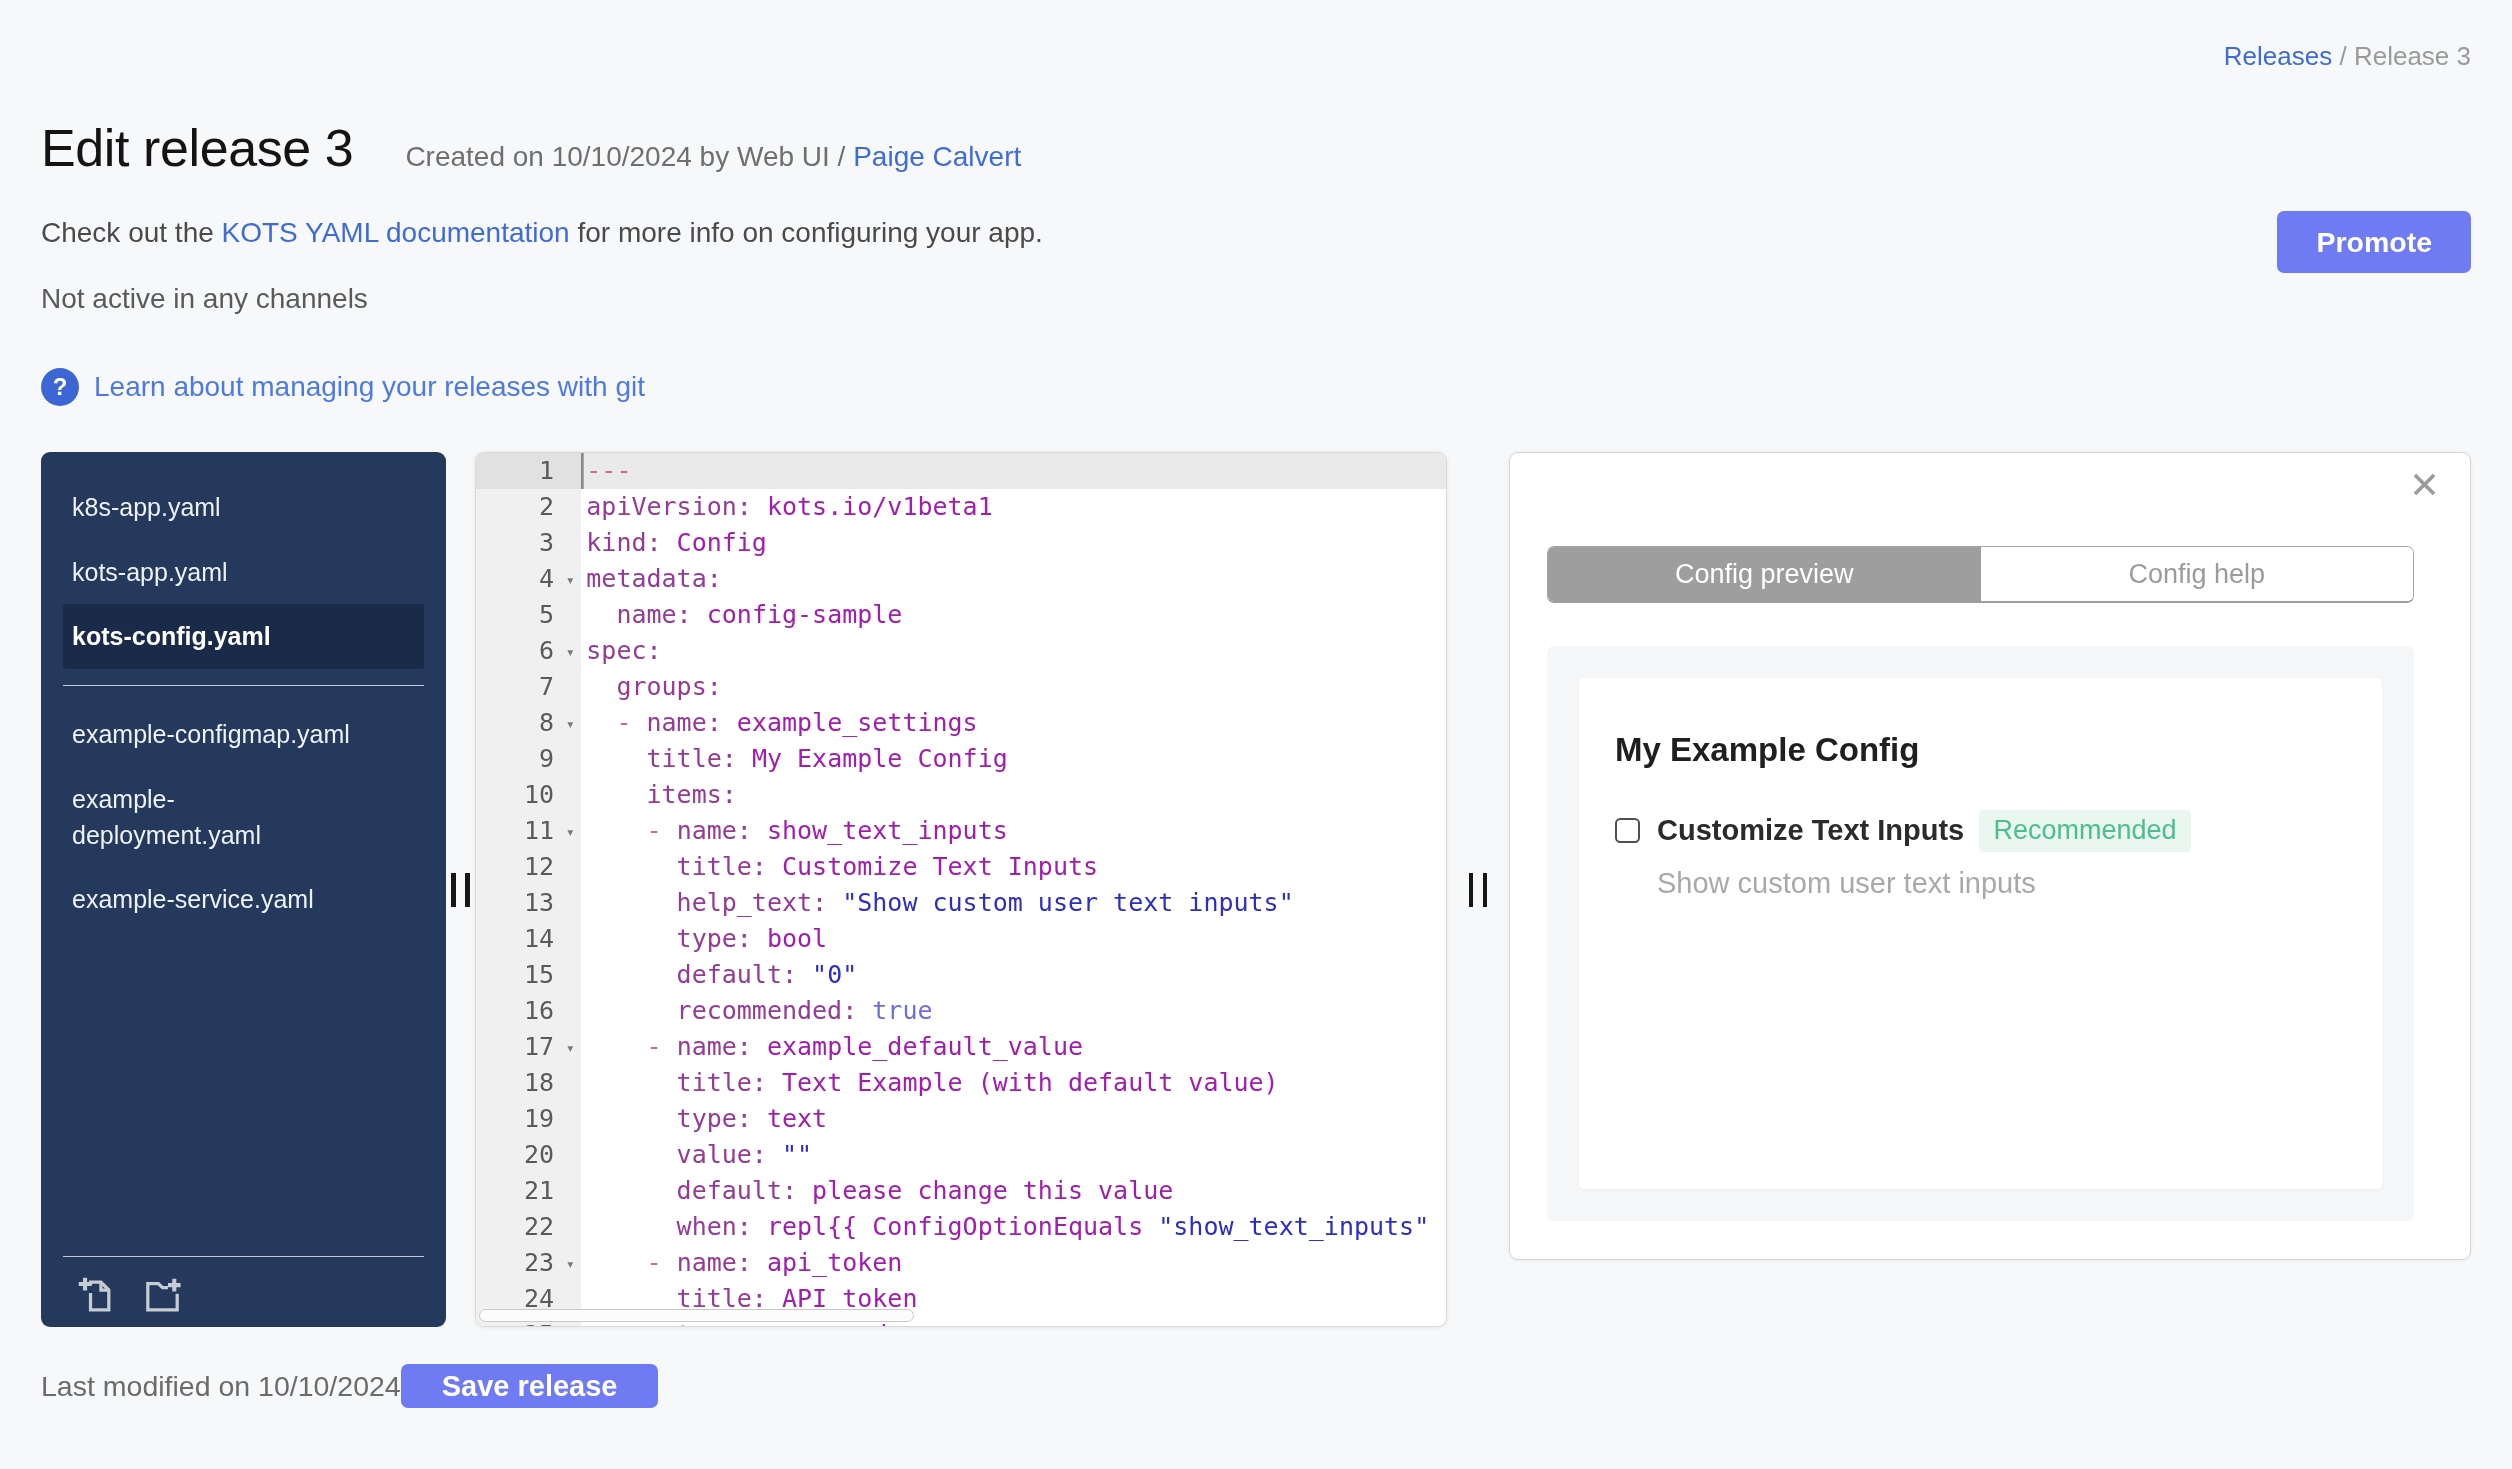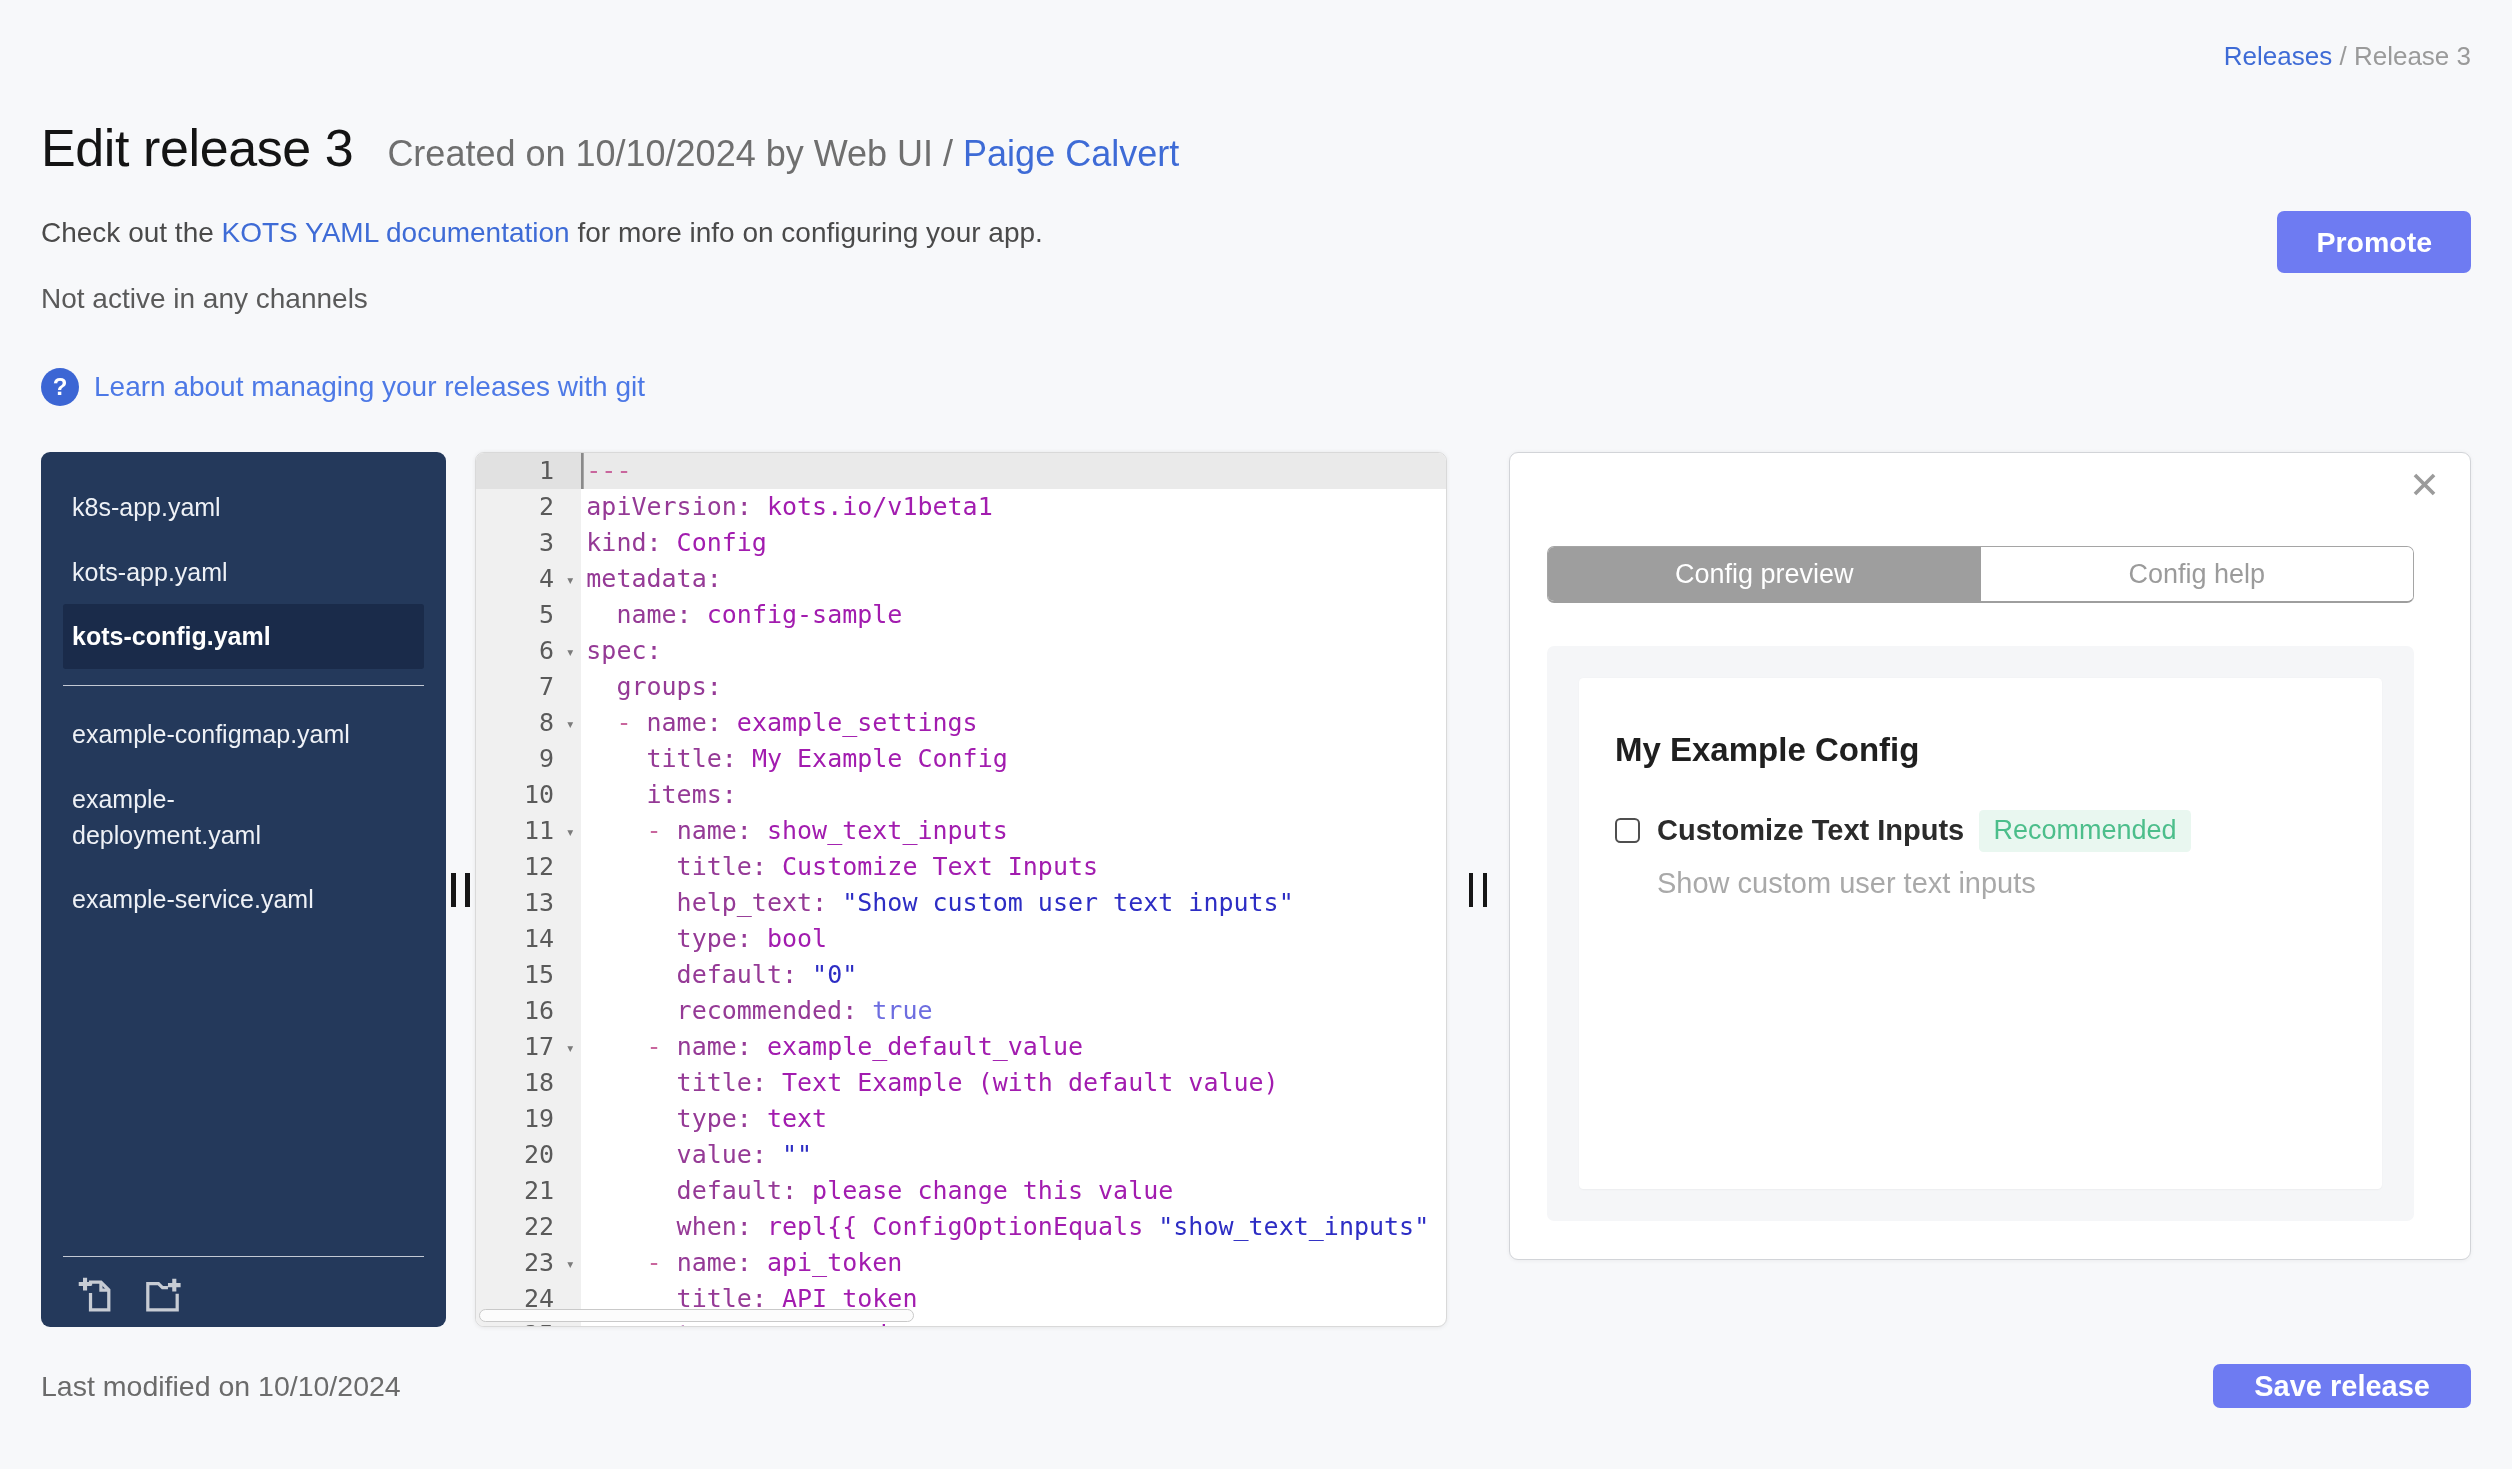--- a/index.html
+++ b/index.html
@@ -12,21 +12,21 @@
   }
   .page { position: relative; width: 2512px; height: 1469px; padding: 0 41px; }
 
   
   .breadcrumb { padding-top: 41px; font-size: 26px; text-align: right; }
   .breadcrumb a { color: var(--link-blue); text-decoration: none; cursor: pointer; }
   .breadcrumb .crumb-sep, .breadcrumb .crumb-current { color: #9a9a9a; }
 
   .title-row { margin-top: 46px; display: flex; align-items: baseline; }
   .page-title { font-size: 52px; font-weight: 400; color: #141414; letter-spacing: -0.4px; }
-  .created-on { margin-left: 34px; font-size: 36px; color: #6f6f6f; }
+  .created-on { margin-left: 52px; font-size: 28px; color: #6f6f6f; }
   .created-on a { color: var(--link-blue); text-decoration: none; }
 
   .docs-line { margin-top: 39px; font-size: 28px; color: #4a4a4a; }
   .docs-line a { color: var(--link-blue); text-decoration: none; }
   .channel-status { margin-top: 34px; font-size: 28px; color: #5a5a5a; }
 
   .git-row { margin-top: 53px; display: flex; align-items: center; gap: 15px; }
   .q-icon {
     width: 38px; height: 38px; border-radius: 50%;
     background: #3c66d4; color: #fff; font-size: 24px; font-weight: 700;
@@ -144,21 +144,21 @@
   }
   .config-label { margin-left: 17px; font-size: 29px; font-weight: 700; color: #2b2b2b; cursor: pointer; }
   .badge {
     margin-left: 15px; padding: 4.5px 14.3px 6.2px;
     background: var(--badge-green-bg); color: var(--badge-green-text);
     font-size: 27px; font-weight: 500; border-radius: 4.5px;
   }
   .help-text { margin: 15px 0 0 42px; font-size: 29px; color: #a9a9a9; }
 
   
-  .footer-row { display: flex; justify-content: space-between; align-items: center; margin-top: 37px; }
+  .footer-row { display: flex; align-items: center; margin-top: 37px; }
   .last-modified { font-size: 28.5px; color: #6b6b6b; }
   .save-btn {
     height: 44px; padding: 0 41px;
     background: var(--accent-blue); color: #fff;
     font-family: "Liberation Sans", sans-serif;
     font-size: 29px; font-weight: 700;
     border: none; border-radius: 7.1px; cursor: pointer;
   }
 </style>
 </head>

